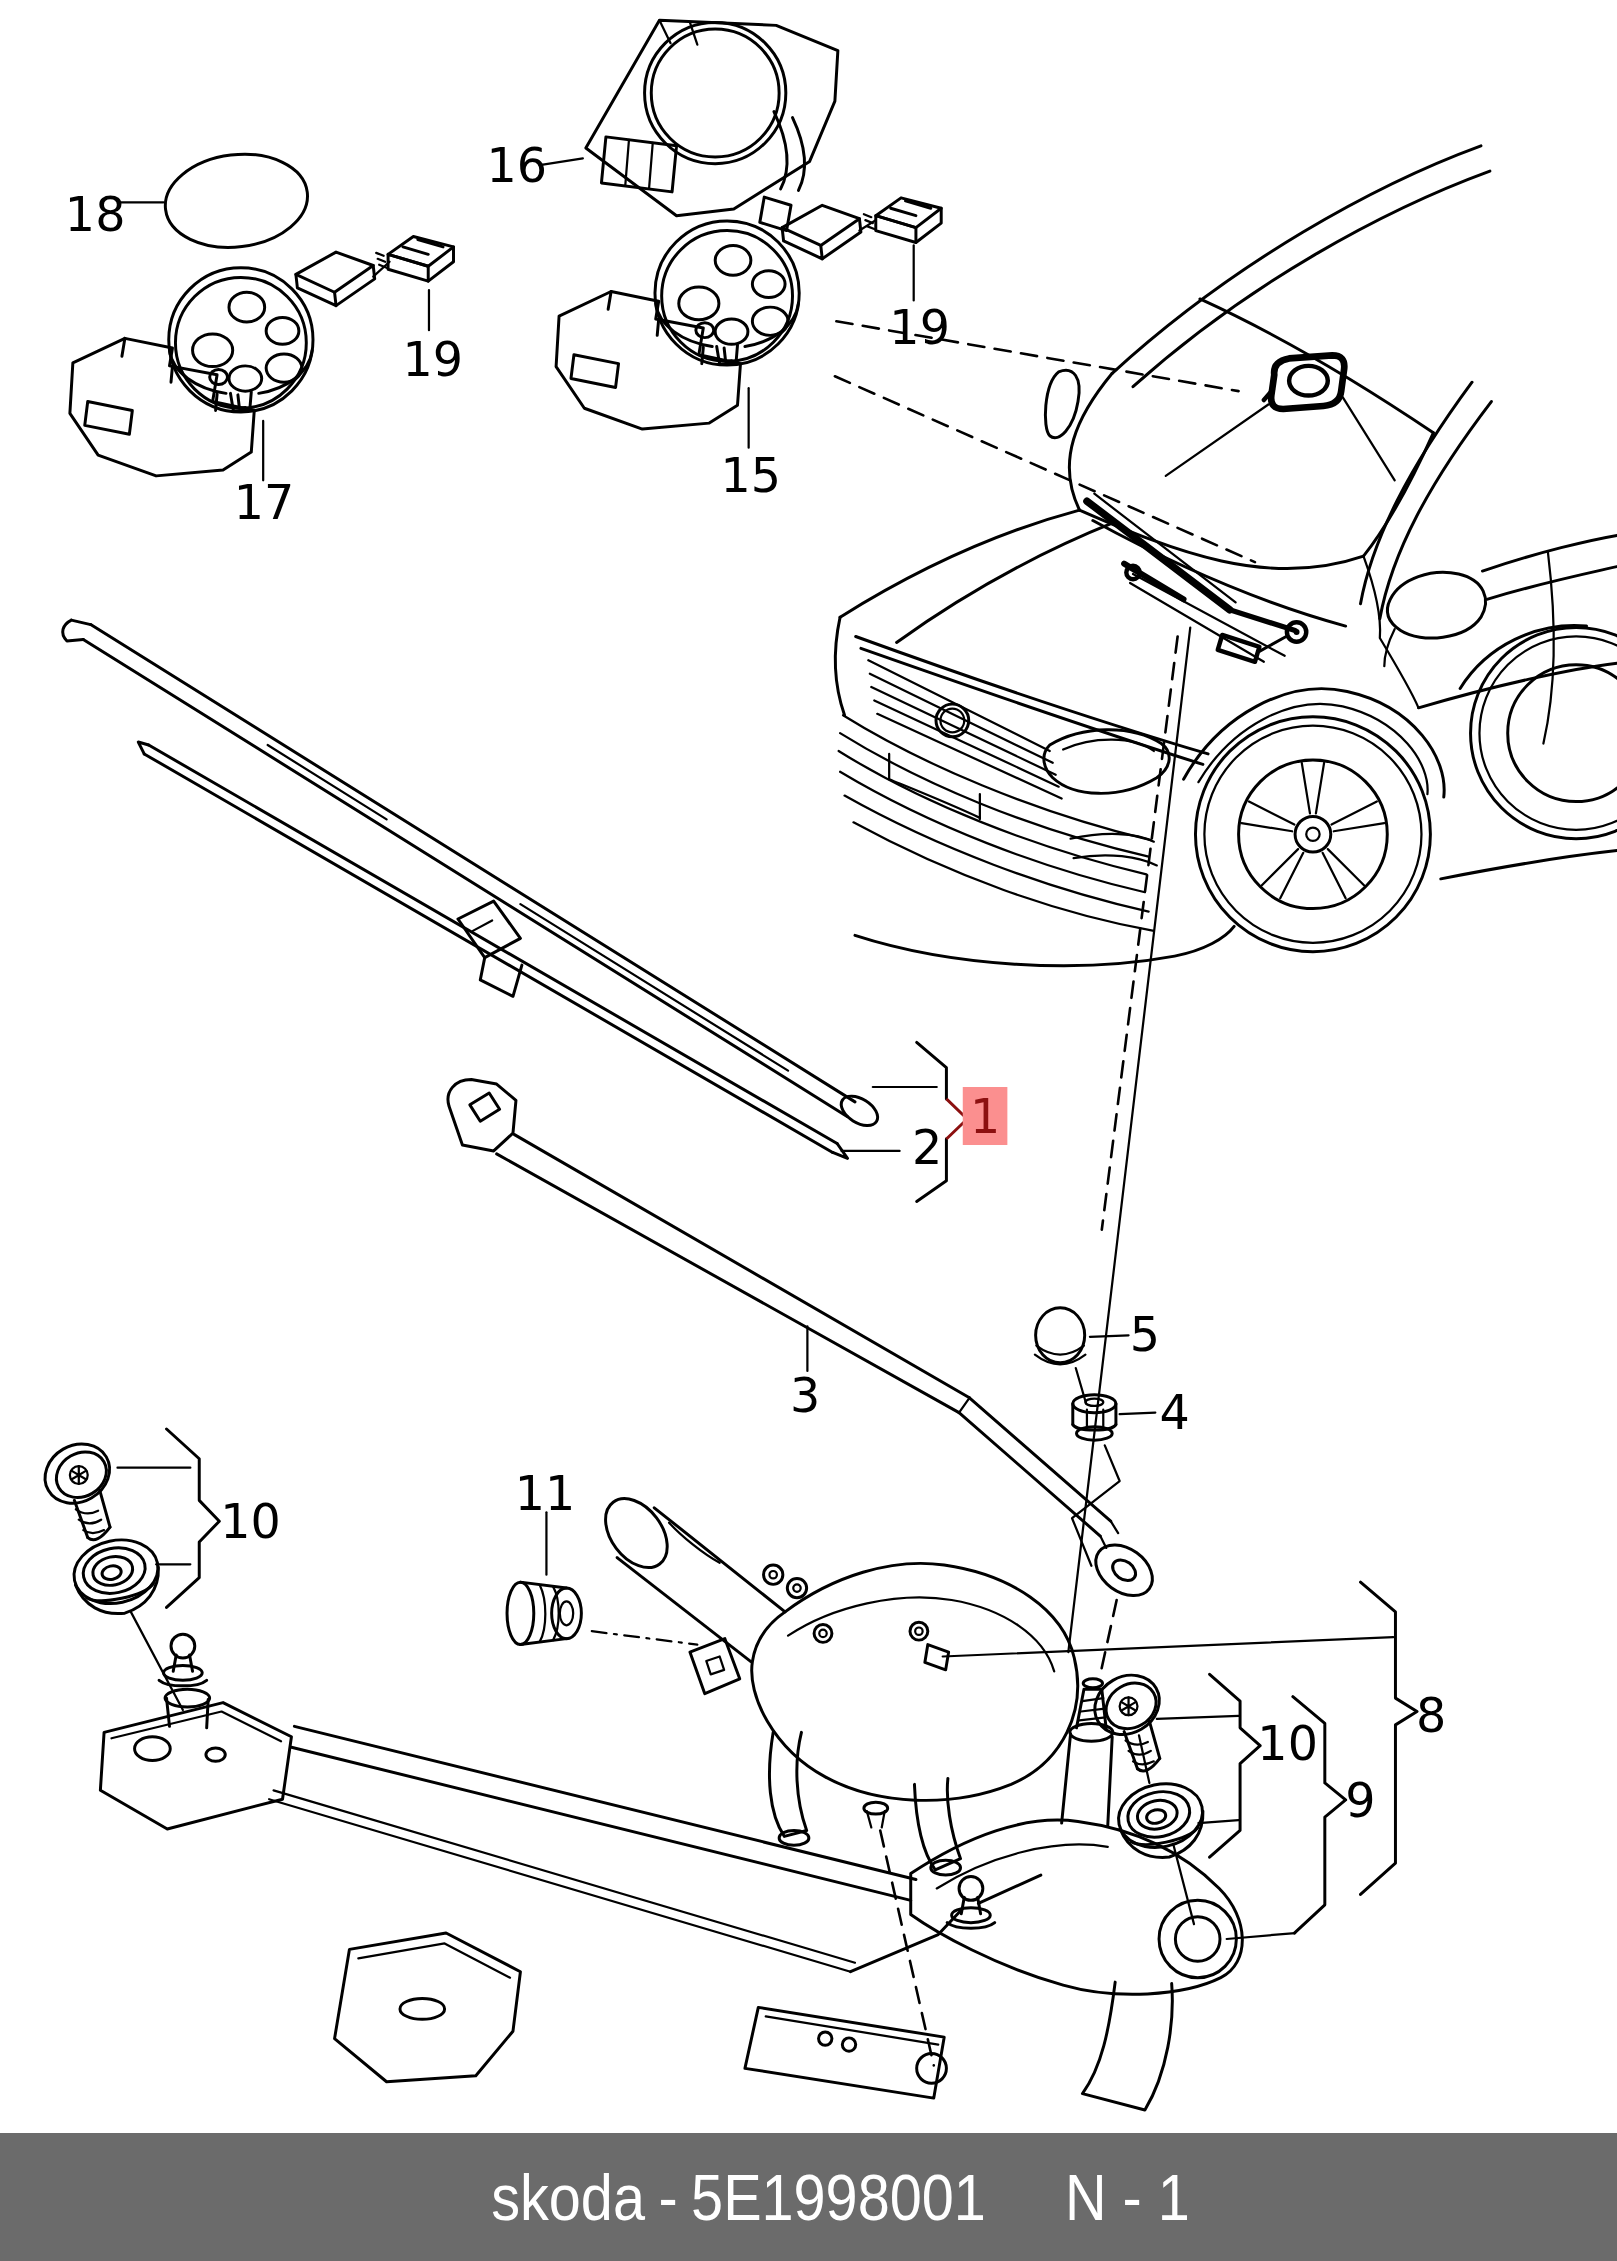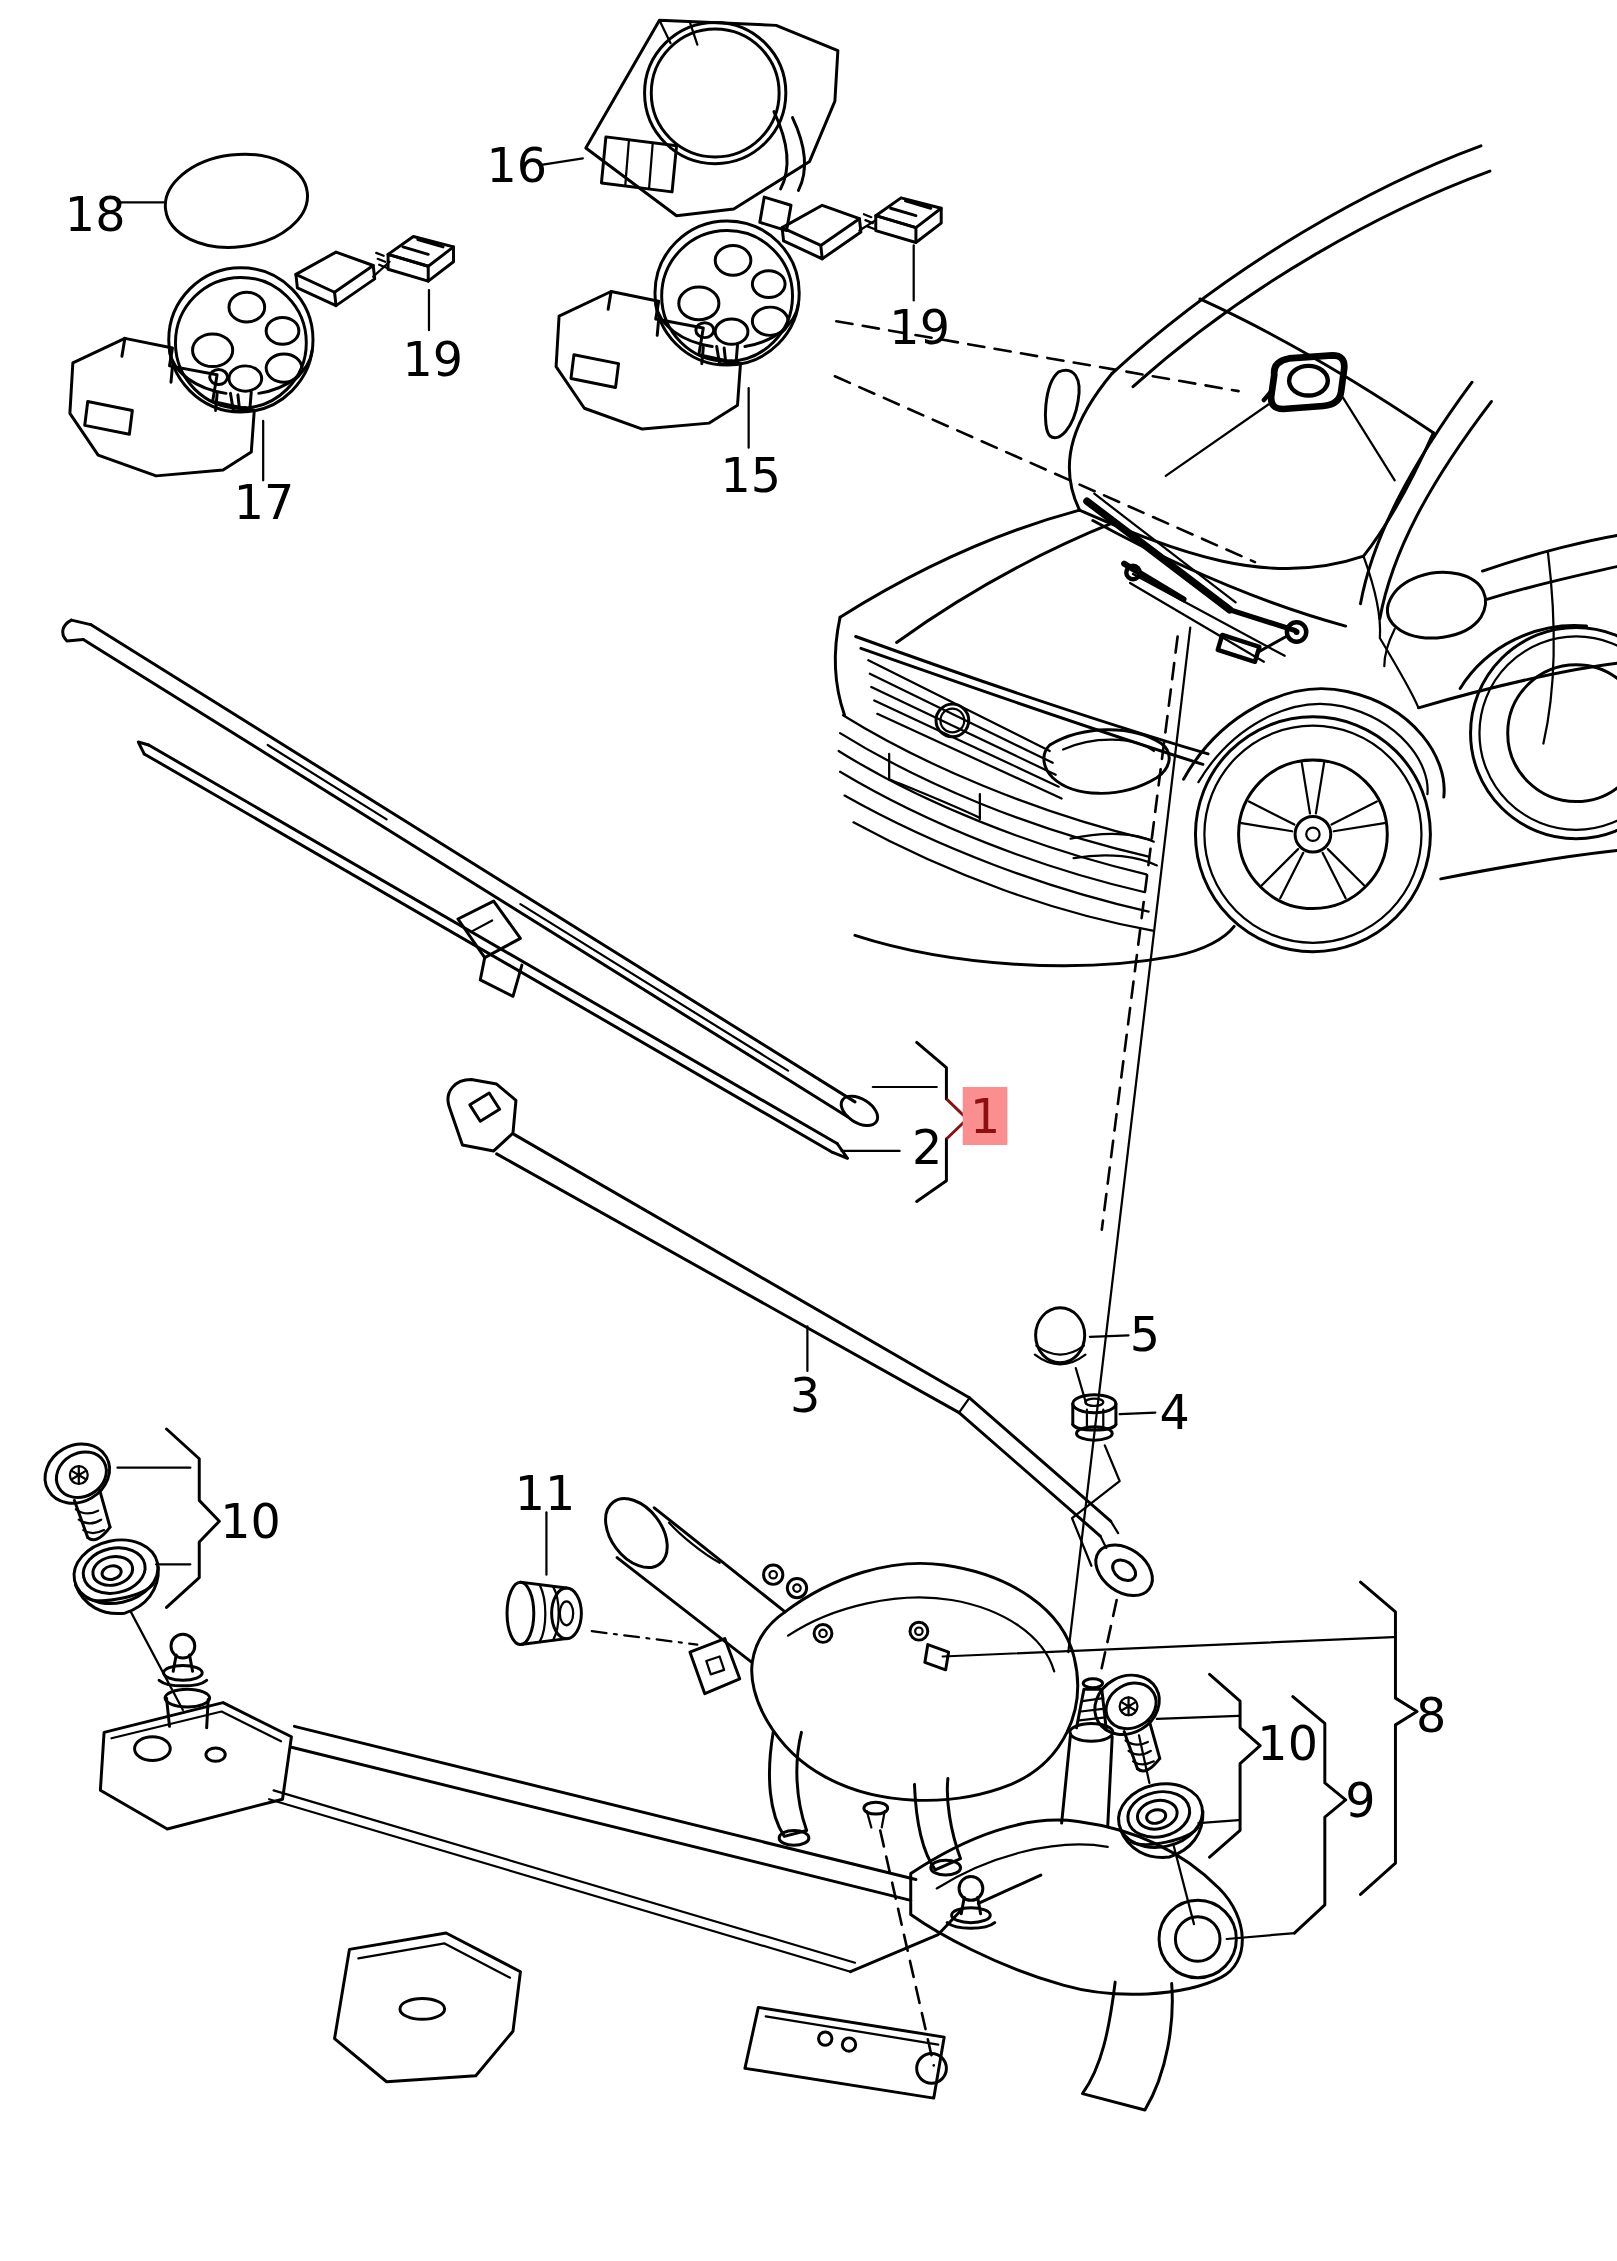--- a/index.html
+++ b/index.html
@@ -409,14 +409,19 @@
         <text x="1540" y="1795" class="callout">5</text>
         <text x="1580" y="1900" class="callout">4</text>
         <text x="733" y="2009" class="callout">11</text>
         <text x="337" y="2046" class="callout">10</text>
         <text x="1732" y="2345" class="callout">10</text>
         <text x="1830" y="2422" class="callout">9</text>
         <text x="1925" y="2307" class="callout">8</text>
       </g>
 </svg>
 
+<div class="footer" style="background: rgb(107, 107, 107); color: rgb(255, 255, 255);">
+  <div class="footer-text">
+    <span>skoda</span><span class="sep">-</span><span>5E1998001</span><span class="gap"></span><span>N - 1</span>
+  </div>
 </div>
+</div>
 
 
 </body></html>

